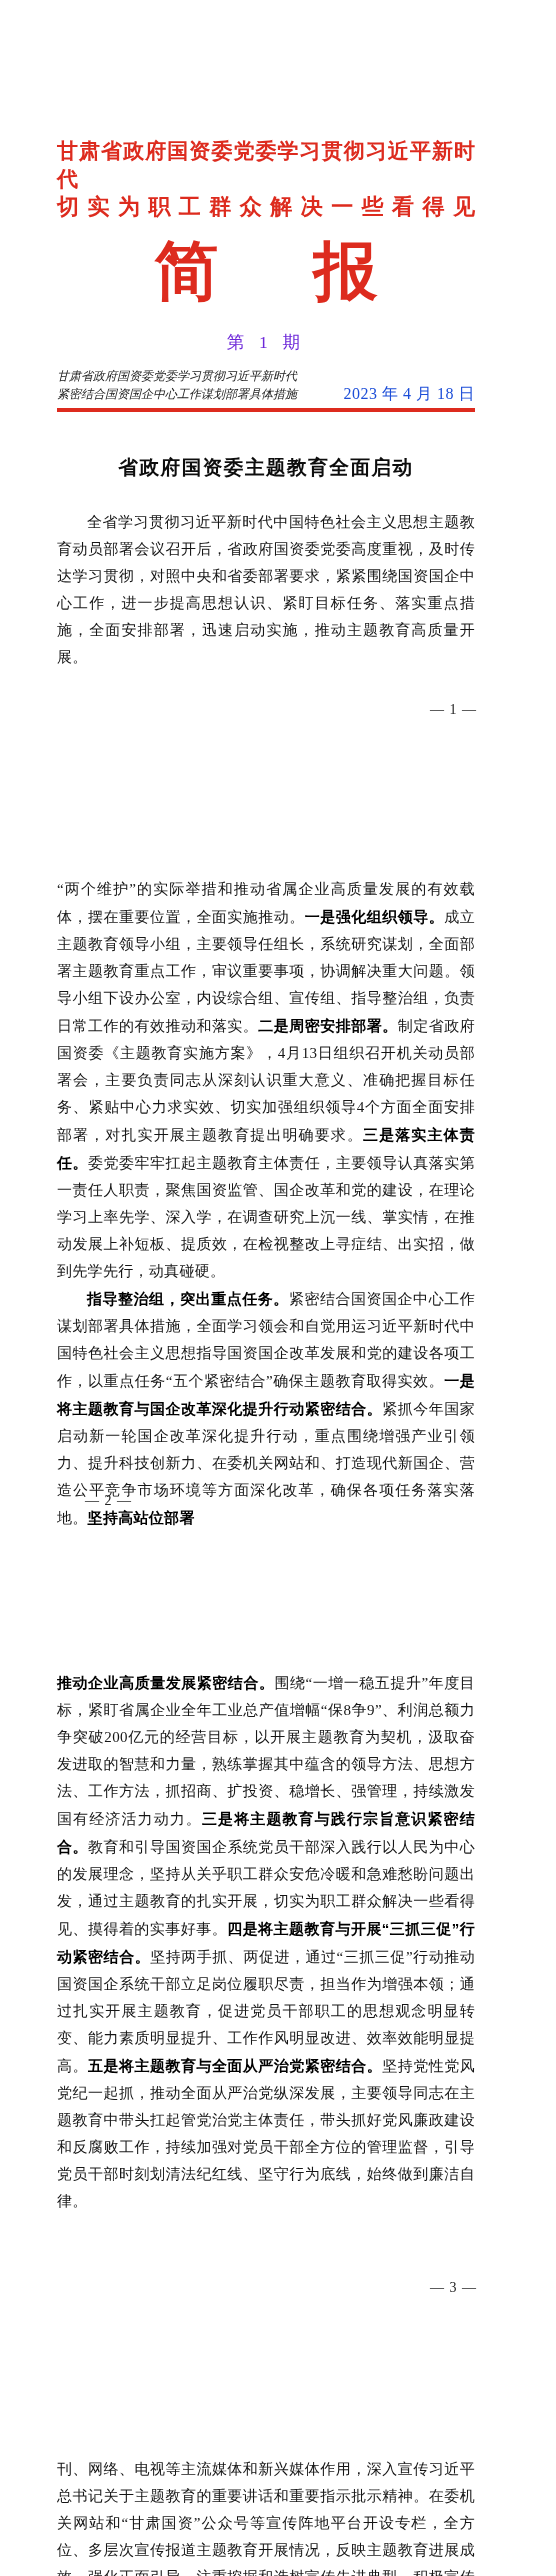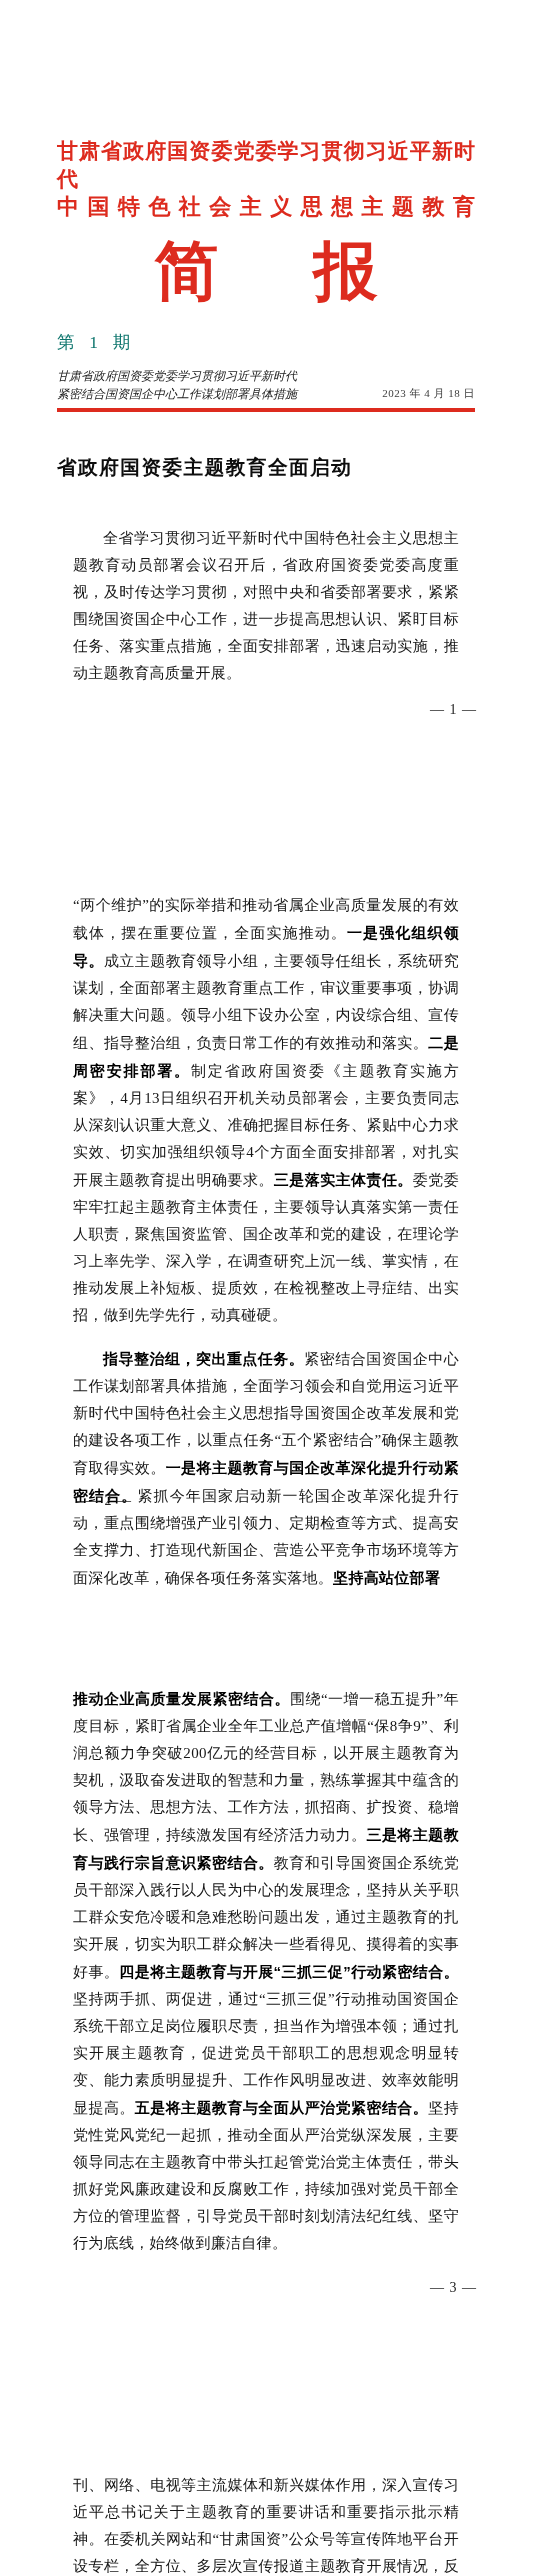--- a/index.html
+++ b/index.html
@@ -25,59 +25,59 @@
   #mast-line1{top:137px;font-size:21px;}
   #mast-line2{top:192px;font-size:22px;}
   #brief-title{
     top:233px;
     display:flex;justify-content:center;gap:95px;
     color:var(--accent,#dd2b1e);
     font-size:64px;font-weight:bold;line-height:1.2;
     font-family:"DejaVu Serif","Liberation Serif",serif;
   }
   #issue-no{
-    top:330px;font-size:17.5px;letter-spacing:5.2px;color:#0f766e;
+    top:330px;text-align:center;font-size:17.5px;letter-spacing:5.2px;color:#6d28d9;
   }
   #sender-block{top:368px;font-size:12px;line-height:17.5px;font-style:italic;color:#1c1c1c;}
   #issue-date{
     position:absolute;right:0;bottom:0.5px;
-    font-style:normal;font-size:11px;color:#404040;letter-spacing:0.5px;
+    font-style:normal;font-size:16px;color:#1d4ed8;letter-spacing:0.5px;
   }
   #red-rule{
     top:408px;height:4.1px;background:var(--accent,#dd2b1e);
   }
 
   
   #article-title{
-    top:454px;text-align:left;font-size:19.6px;font-weight:bold;
+    top:454px;text-align:center;font-size:19.6px;font-weight:bold;
     letter-spacing:1.5px;color:#0d0d0d;
   }
   .page-text{font-size:15px;line-height:27px;letter-spacing:0.3px;text-align:justify;}
-  .page-text p{margin:16px;text-indent:2em;}
+  .page-text p{margin:0;text-indent:2em;}
   .page-text p.cont{text-indent:0;}
   .page-text b{font-family:"Liberation Sans","DejaVu Sans",sans-serif;font-weight:700;color:#000;}
   #page-body-0{top:509px;}
   #page-body-1{top:876px;}
   #page-body-2{top:1669px;}
   #page-body-3{top:2456px;}
 
   .page-num{
     position:absolute;font-size:14px;color:#222;letter-spacing:1px;white-space:nowrap;
   }
   #pn-0{top:702px;right:79px;}
   #pn-1{top:1493px;left:85px;}
   #pn-2{top:2280px;right:79px;}
 </style>
 </head>
 <body>
 
 <div id="doc" style="--accent: #dd2b1e;">
 
   <div id="mast-line1" class="col mast-line">甘肃省政府国资委党委学习贯彻习近平新时代</div>
-  <div id="mast-line2" class="col mast-line">中国特色社会主义思想主题教育</div>
+  <div id="mast-line2" class="col mast-line">切实为职工群众解决一些看得见</div>
 
   <div id="brief-title" class="col">
     <span>简</span>
     <span>报</span>
   </div>
 
   <div id="issue-no" class="col">第 1 期</div>
 
   <div id="sender-block" class="col">
     <div>甘肃省政府国资委党委学习贯彻习近平新时代</div>
@@ -87,21 +87,21 @@
 
   <div id="red-rule" class="col"></div>
 
   <div id="article-title" class="col">省政府国资委主题教育全面启动</div>
 
   <div id="page-body-0" class="col page-text">
       <p><span>全省学习贯彻习近平新时代中国特色社会主义思想主题教育动员部署会议召开后，省政府国资委党委高度重视，及时传达学习贯彻，对照中央和省委部署要求，紧紧围绕国资国企中心工作，进一步提高思想认识、紧盯目标任务、落实重点措施，全面安排部署，迅速启动实施，推动主题教育高质量开展。</span></p>
     </div>
   <div id="page-body-1" class="col page-text">
       <p class="cont"><span>“两个维护”的实际举措和推动省属企业高质量发展的有效载体，摆在重要位置，全面实施推动。</span><b>一是强化组织领导。</b><span>成立主题教育领导小组，主要领导任组长，系统研究谋划，全面部署主题教育重点工作，审议重要事项，协调解决重大问题。领导小组下设办公室，内设综合组、宣传组、指导整治组，负责日常工作的有效推动和落实。</span><b>二是周密安排部署。</b><span>制定省政府国资委《主题教育实施方案》，4月13日组织召开机关动员部署会，主要负责同志从深刻认识重大意义、准确把握目标任务、紧贴中心力求实效、切实加强组织领导4个方面全面安排部署，对扎实开展主题教育提出明确要求。</span><b>三是落实主体责任。</b><span>委党委牢牢扛起主题教育主体责任，主要领导认真落实第一责任人职责，聚焦国资监管、国企改革和党的建设，在理论学习上率先学、深入学，在调查研究上沉一线、掌实情，在推动发展上补短板、提质效，在检视整改上寻症结、出实招，做到先学先行，动真碰硬。</span></p>
-      <p><b>指导整治组，突出重点任务。</b><span>紧密结合国资国企中心工作谋划部署具体措施，全面学习领会和自觉用运习近平新时代中国特色社会主义思想指导国资国企改革发展和党的建设各项工作，以重点任务“五个紧密结合”确保主题教育取得实效。</span><b>一是将主题教育与国企改革深化提升行动紧密结合。</b><span>紧抓今年国家启动新一轮国企改革深化提升行动，重点围绕增强产业引领力、定期检查等方式、提高安全支撑力、打造现代新国企、营造公平竞争市场环境等方面深化改革，确保各项任务落实落地。</span><b>坚持高站位部署</b></p>
+      <p><b>指导整治组，突出重点任务。</b><span>紧密结合国资国企中心工作谋划部署具体措施，全面学习领会和自觉用运习近平新时代中国特色社会主义思想指导国资国企改革发展和党的建设各项工作，以重点任务“五个紧密结合”确保主题教育取得实效。</span><b>一是将主题教育与国企改革深化提升行动紧密结合。</b><span>紧抓今年国家启动新一轮国企改革深化提升行动，重点围绕增强产业引领力、提升科技创新力、在委机关网站和、打造现代新国企、营造公平竞争市场环境等方面深化改革，确保各项任务落实落地。</span><b>坚持高站位部署</b></p>
     </div>
   <div id="page-body-2" class="col page-text">
       <p class="cont"><b>推动企业高质量发展紧密结合。</b><span>围绕“一增一稳五提升”年度目标，紧盯省属企业全年工业总产值增幅“保8争9”、利润总额力争突破200亿元的经营目标，以开展主题教育为契机，汲取奋发进取的智慧和力量，熟练掌握其中蕴含的领导方法、思想方法、工作方法，抓招商、扩投资、稳增长、强管理，持续激发国有经济活力动力。</span><b>三是将主题教育与践行宗旨意识紧密结合。</b><span>教育和引导国资国企系统党员干部深入践行以人民为中心的发展理念，坚持从关乎职工群众安危冷暖和急难愁盼问题出发，通过主题教育的扎实开展，切实为职工群众解决一些看得见、摸得着的实事好事。</span><b>四是将主题教育与开展“三抓三促”行动紧密结合。</b><span>坚持两手抓、两促进，通过“三抓三促”行动推动国资国企系统干部立足岗位履职尽责，担当作为增强本领；通过扎实开展主题教育，促进党员干部职工的思想观念明显转变、能力素质明显提升、工作作风明显改进、效率效能明显提高。</span><b>五是将主题教育与全面从严治党紧密结合。</b><span>坚持党性党风党纪一起抓，推动全面从严治党纵深发展，主要领导同志在主题教育中带头扛起管党治党主体责任，带头抓好党风廉政建设和反腐败工作，持续加强对党员干部全方位的管理监督，引导党员干部时刻划清法纪红线、坚守行为底线，始终做到廉洁自律。</span></p>
     </div>
   <div id="page-body-3" class="col page-text">
       <p class="cont"><span>刊、网络、电视等主流媒体和新兴媒体作用，深入宣传习近平总书记关于主题教育的重要讲话和重要指示批示精神。在委机关网站和“甘肃国资”公众号等宣传阵地平台开设专栏，全方位、多层次宣传报道主题教育开展情况，反映主题教育进展成效，强化正面引导，注重挖掘和选树宣传先进典型，积极宣传好的经验和做法，有效发挥示范带动作用，持续营造浓厚氛围，激励和推动广大党员干部学习先进、争当先进。</span></p>
     </div>
 
   <div id="pn-0" class="page-num">— 1 —</div>
   <div id="pn-1" class="page-num">— 2 —</div>

